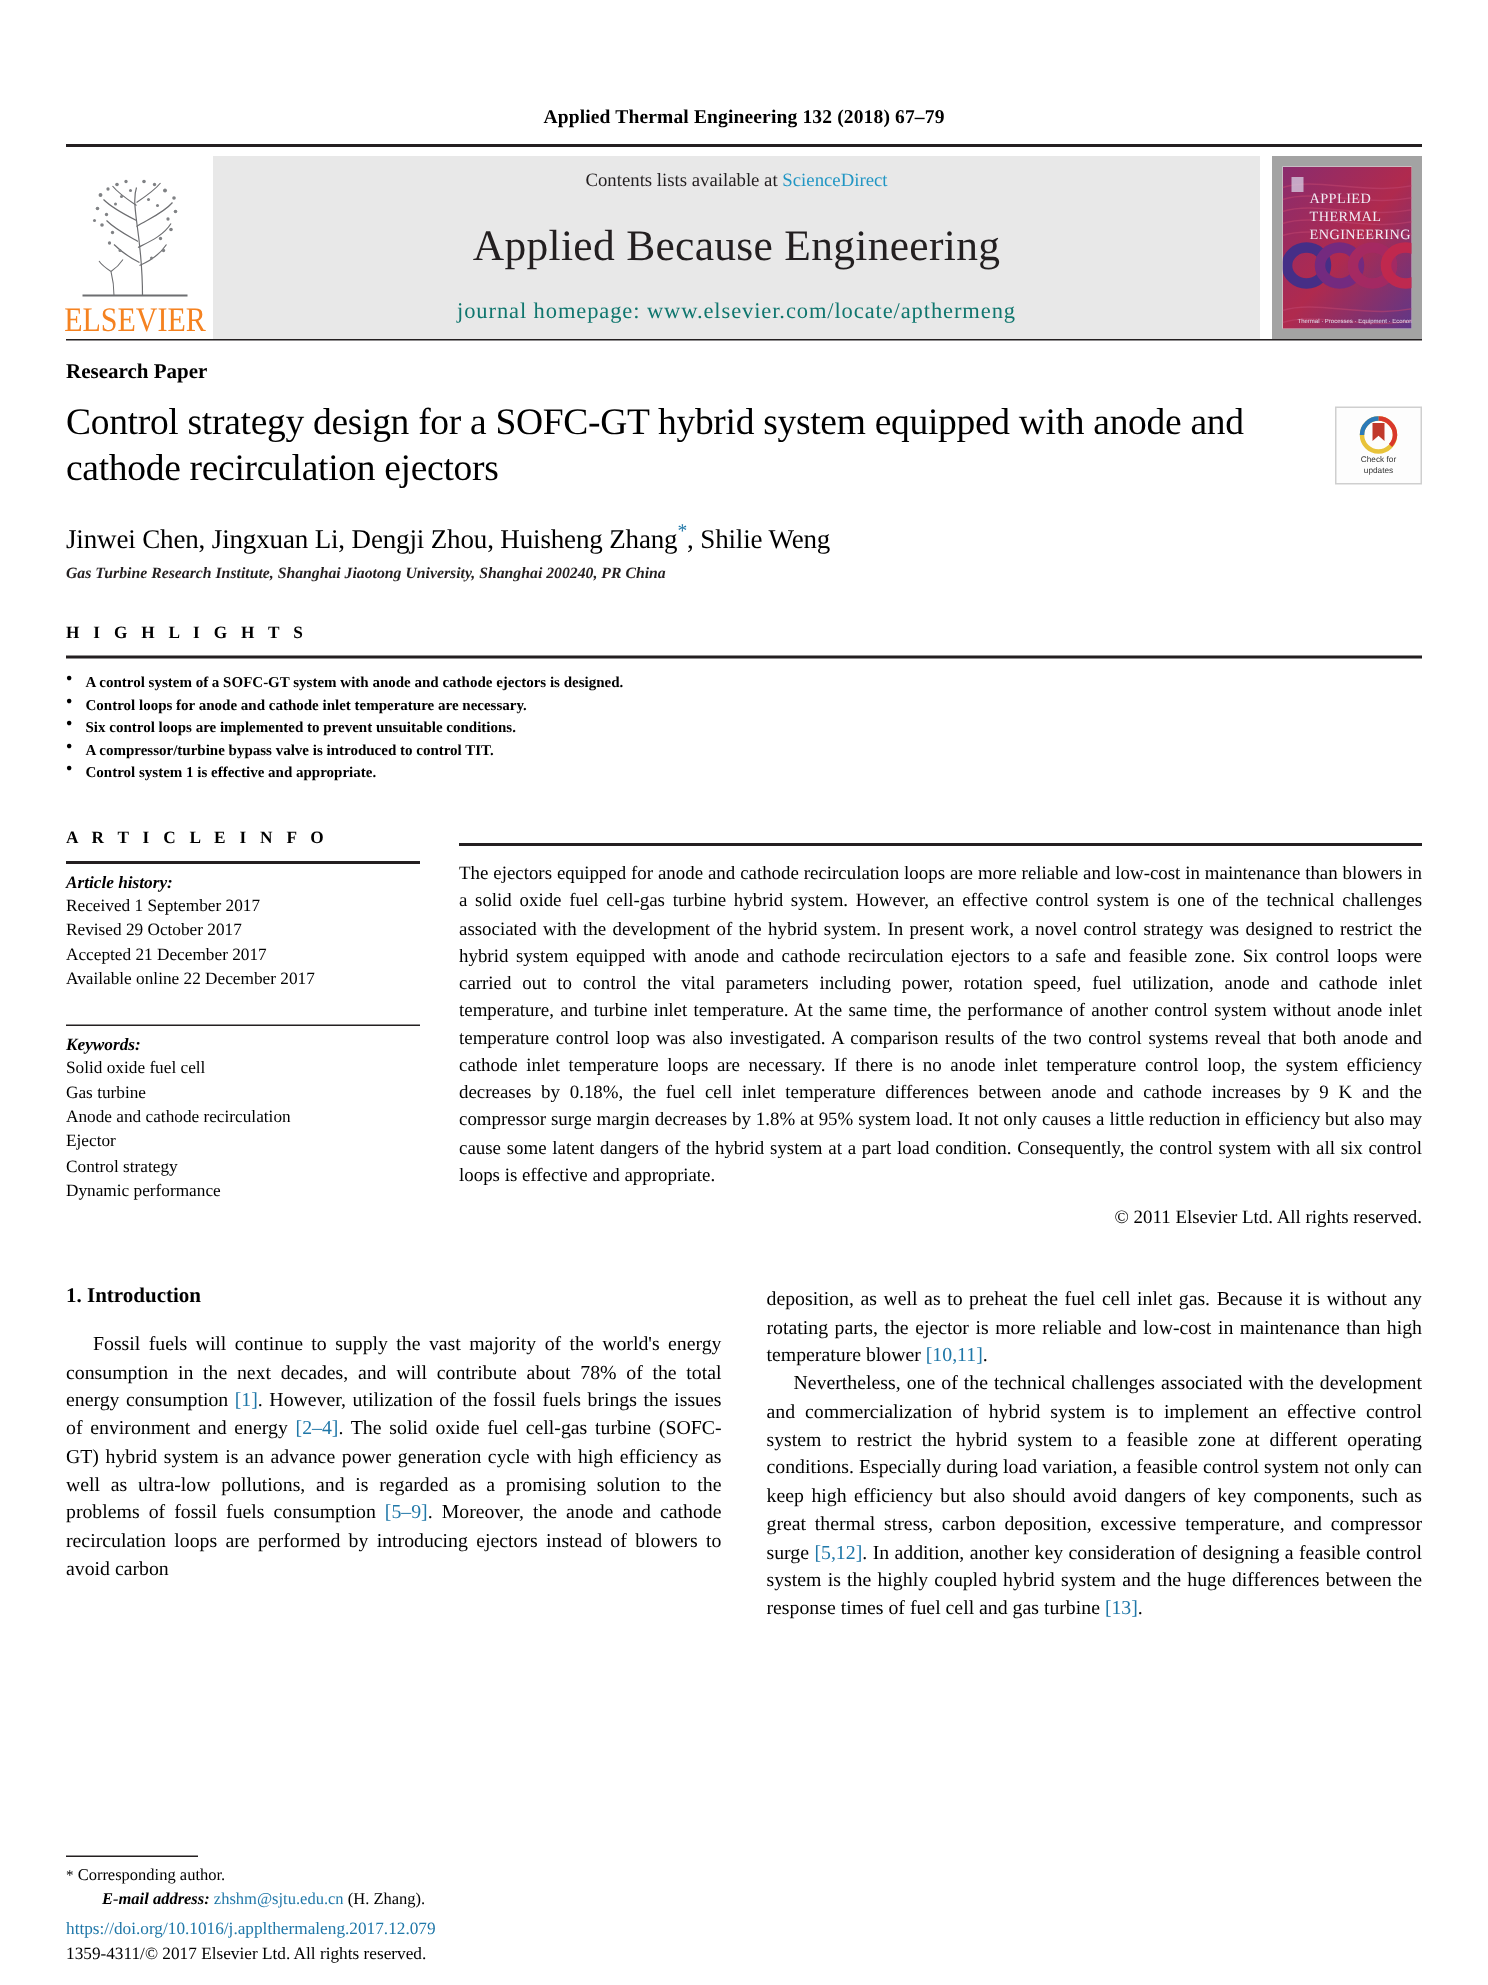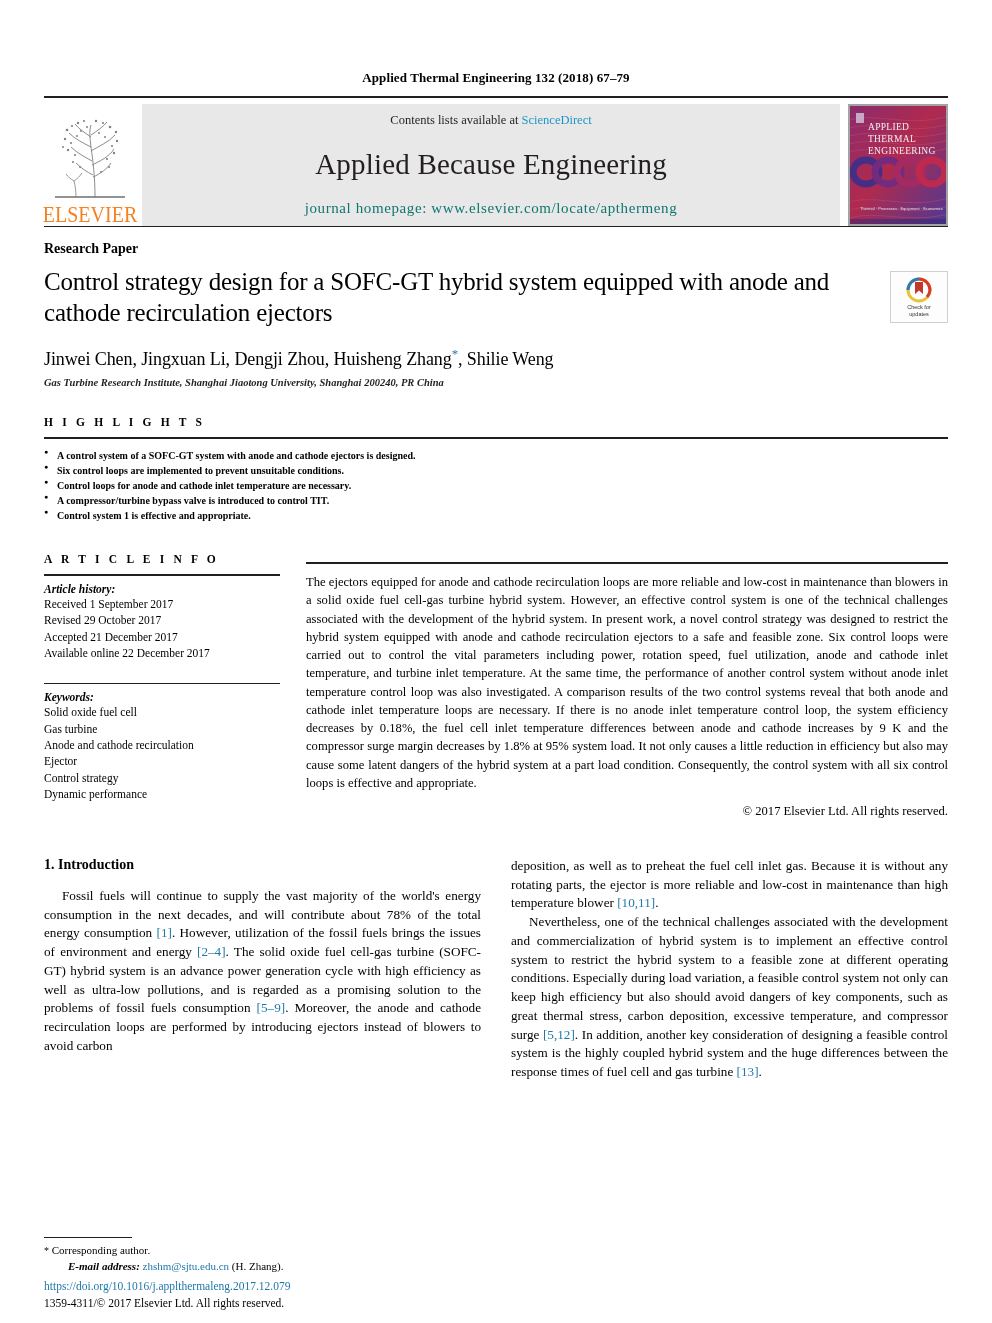--- a/index.html
+++ b/index.html
@@ -87,21 +87,21 @@
   .homepage-line {
     font-size: 15px;
     letter-spacing: .6px;
     color: #0f766e;
   }
   .cover-thumb {
     flex: 0 0 100px;
     width: 100px;
     height: 122px;
     position: relative;
-    border: 2px solid #a3a3a3;
+    border: 7px solid #a3a3a3;
     box-sizing: border-box;
     overflow: hidden;
   }
 
   
   .rule-thin { border-top: 1px solid #231f20; }
   .section-kind {
     font-size: 14px;
     font-weight: bold;
     margin-top: 14px;
@@ -421,22 +421,22 @@
 
   <div class="authors"><span>Jinwei Chen, Jingxuan Li, Dengji Zhou, Huisheng Zhang</span><span class="corr-star">*</span><span>, Shilie Weng</span></div>
 
   <div class="affiliation">Gas Turbine Research Institute, Shanghai Jiaotong University, Shanghai 200240, PR China</div>
 
   <div class="highlights">
     <div class="block-head">H I G H L I G H T S</div>
     <div class="hl-rule"></div>
     <ul class="hl-list">
       <li>A control system of a SOFC-GT system with anode and cathode ejectors is designed.</li>
+      <li>Control loops for anode and cathode inlet temperature are necessary.</li>
       <li>Six control loops are implemented to prevent unsuitable conditions.</li>
-      <li>Control loops for anode and cathode inlet temperature are necessary.</li>
       <li>A compressor/turbine bypass valve is introduced to control TIT.</li>
       <li>Control system 1 is effective and appropriate.</li>
     </ul>
   </div>
 
   <div class="info-abstract">
 
     <div class="col-info">
       <div class="block-head">A R T I C L E   I N F O</div>
       <div class="info-rule"></div>
@@ -452,21 +452,21 @@
       <div class="info-line">Gas turbine</div>
       <div class="info-line">Anode and cathode recirculation</div>
       <div class="info-line">Ejector</div>
       <div class="info-line">Control strategy</div>
       <div class="info-line">Dynamic performance</div>
     </div>
 
     <div class="col-abstract">
       <div class="abstract-rule"></div>
       <div class="abstract-body">The ejectors equipped for anode and cathode recirculation loops are more reliable and low-cost in maintenance than blowers in a solid oxide fuel cell-gas turbine hybrid system. However, an effective control system is one of the technical challenges associated with the development of the hybrid system. In present work, a novel control strategy was designed to restrict the hybrid system equipped with anode and cathode recirculation ejectors to a safe and feasible zone. Six control loops were carried out to control the vital parameters including power, rotation speed, fuel utilization, anode and cathode inlet temperature, and turbine inlet temperature. At the same time, the performance of another control system without anode inlet temperature control loop was also investigated. A comparison results of the two control systems reveal that both anode and cathode inlet temperature loops are necessary. If there is no anode inlet temperature control loop, the system efficiency decreases by 0.18%, the fuel cell inlet temperature differences between anode and cathode increases by 9 K and the compressor surge margin decreases by 1.8% at 95% system load. It not only causes a little reduction in efficiency but also may cause some latent dangers of the hybrid system at a part load condition. Consequently, the control system with all six control loops is effective and appropriate.</div>
-      <div class="copyright">© 2017 Elsevier Ltd. All rights reserved.</div>
+      <div class="copyright">© 2011 Elsevier Ltd. All rights reserved.</div>
     </div>
   </div>
 
   <div class="body-cols">
 
     <div class="bcol">
       <h2 class="sec-title">1. Introduction</h2>
       <p class="body-p"><span>Fossil fuels will continue to supply the vast majority of the world's energy consumption in the next decades, and will contribute about 78% of the total energy consumption </span><span class="ref">[1]</span><span>. However, utilization of the fossil fuels brings the issues of environment and energy </span><span class="ref">[2–4]</span><span>. The solid oxide fuel cell-gas turbine (SOFC-GT) hybrid system is an advance power generation cycle with high efficiency as well as ultra-low pollutions, and is regarded as a promising solution to the problems of fossil fuels consumption </span><span class="ref">[5–9]</span><span>. Moreover, the anode and cathode recirculation loops are performed by introducing ejectors instead of blowers to avoid carbon</span></p>
     </div>
 

